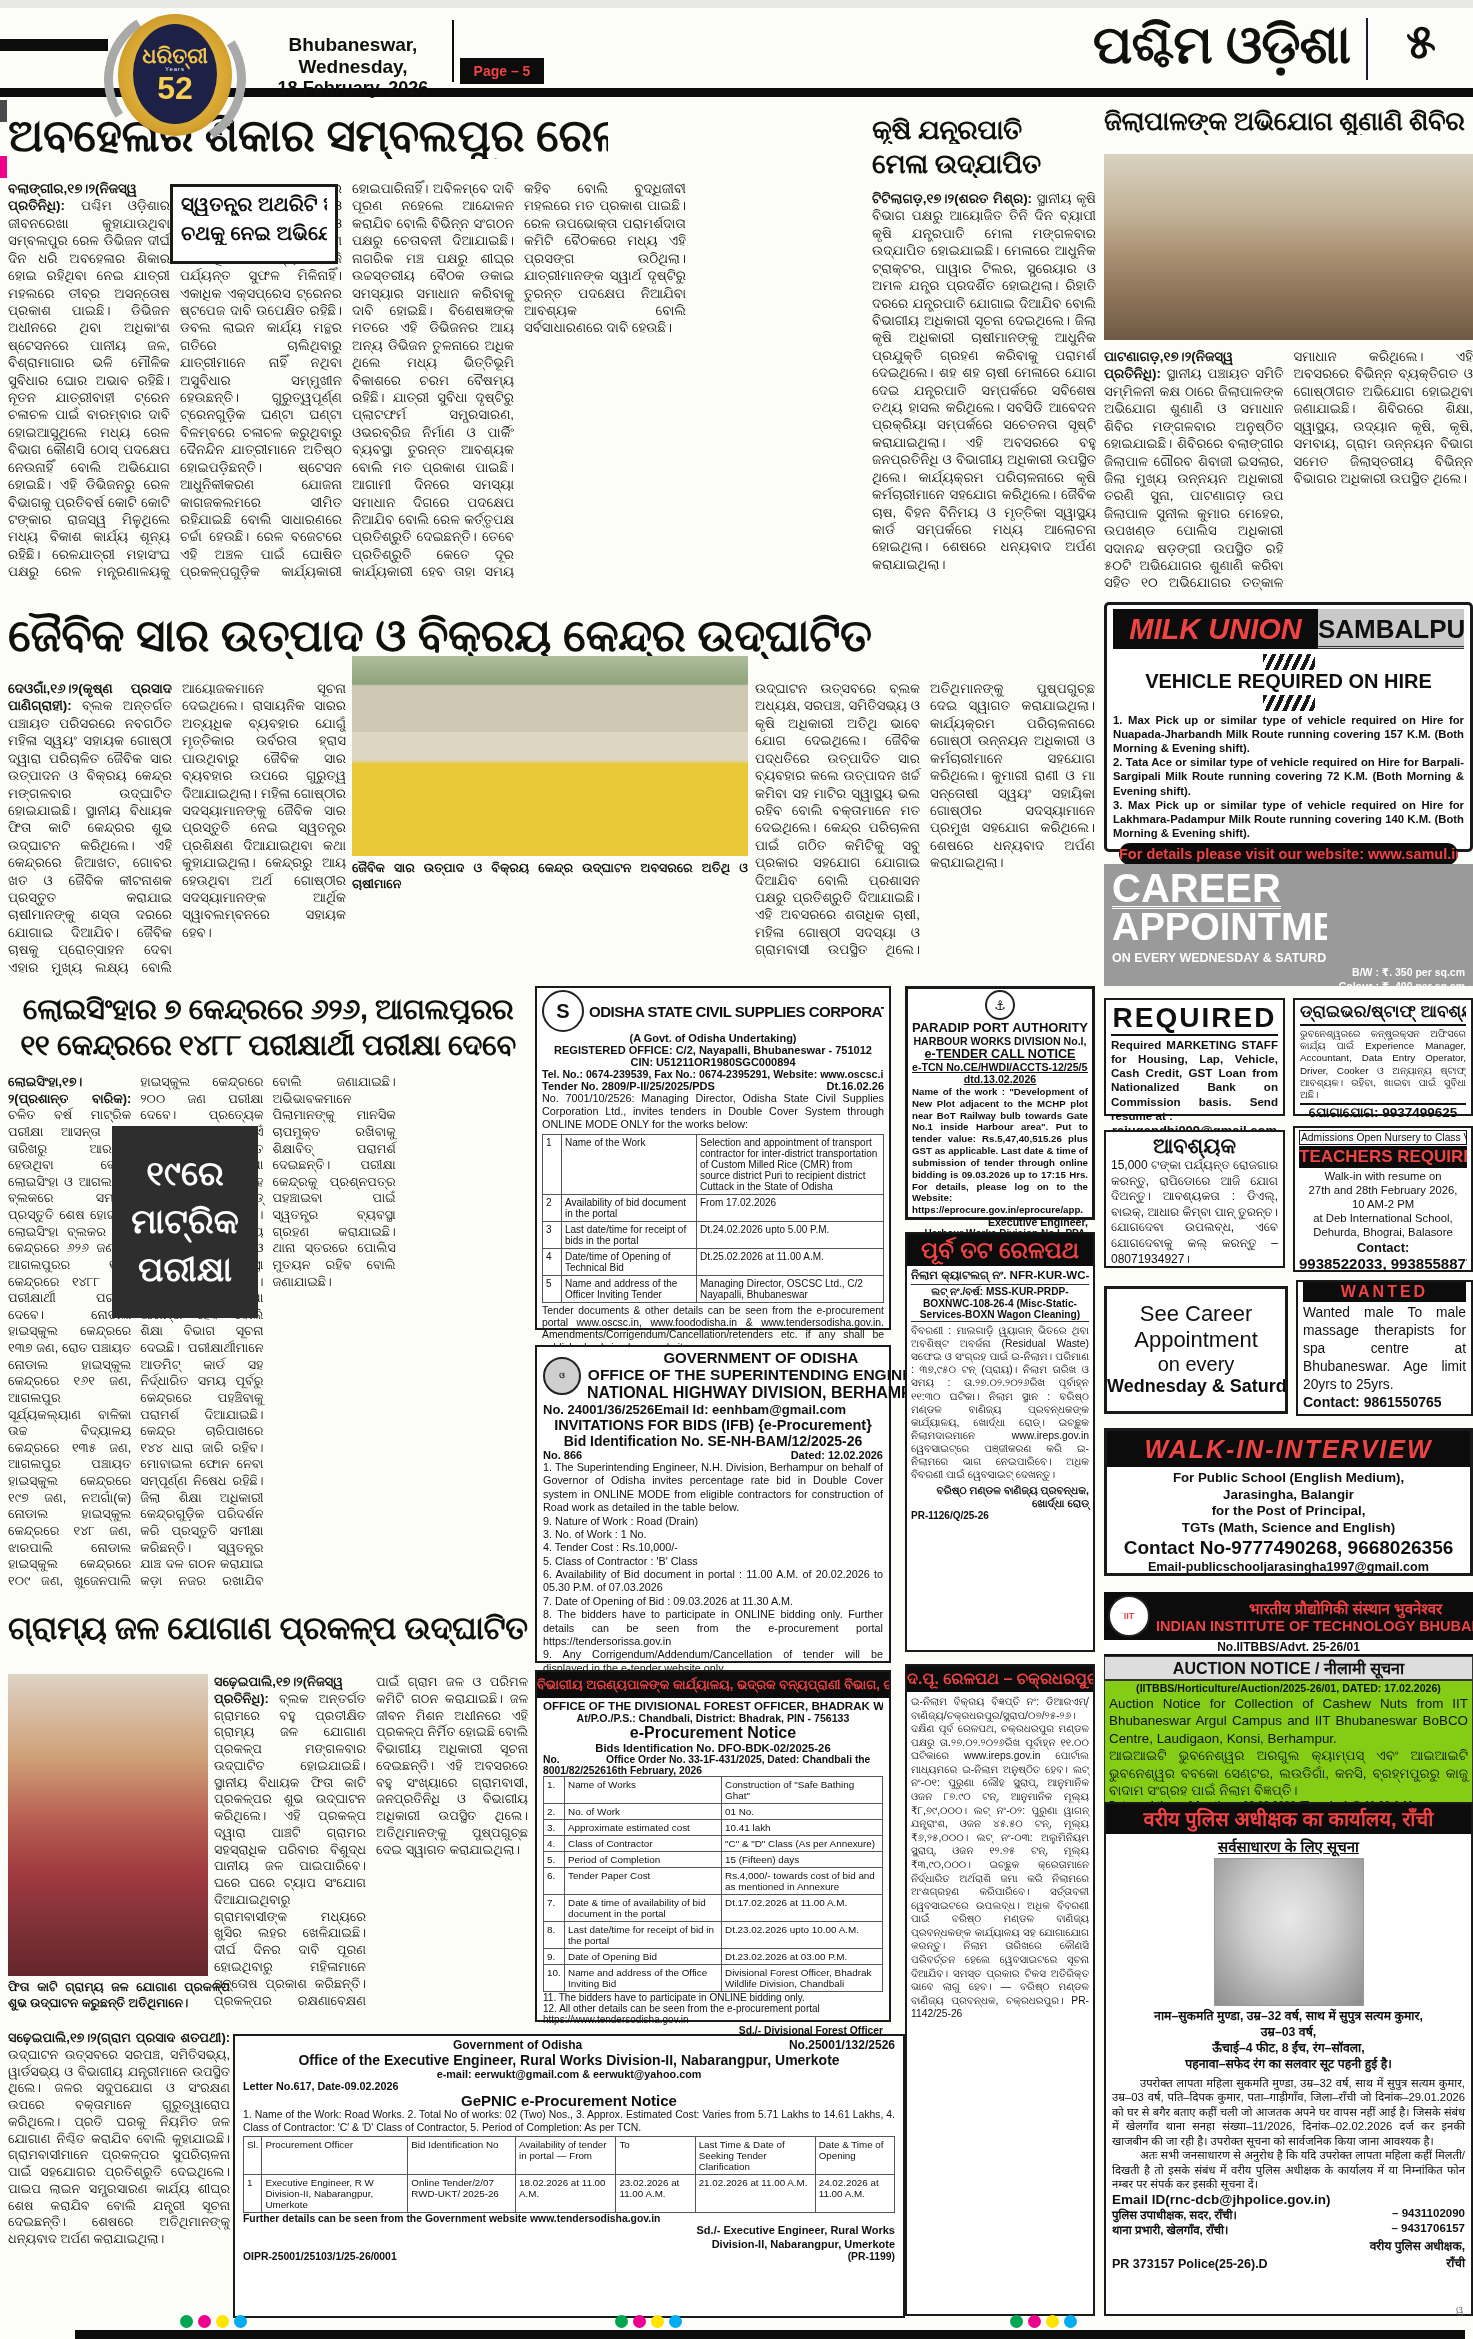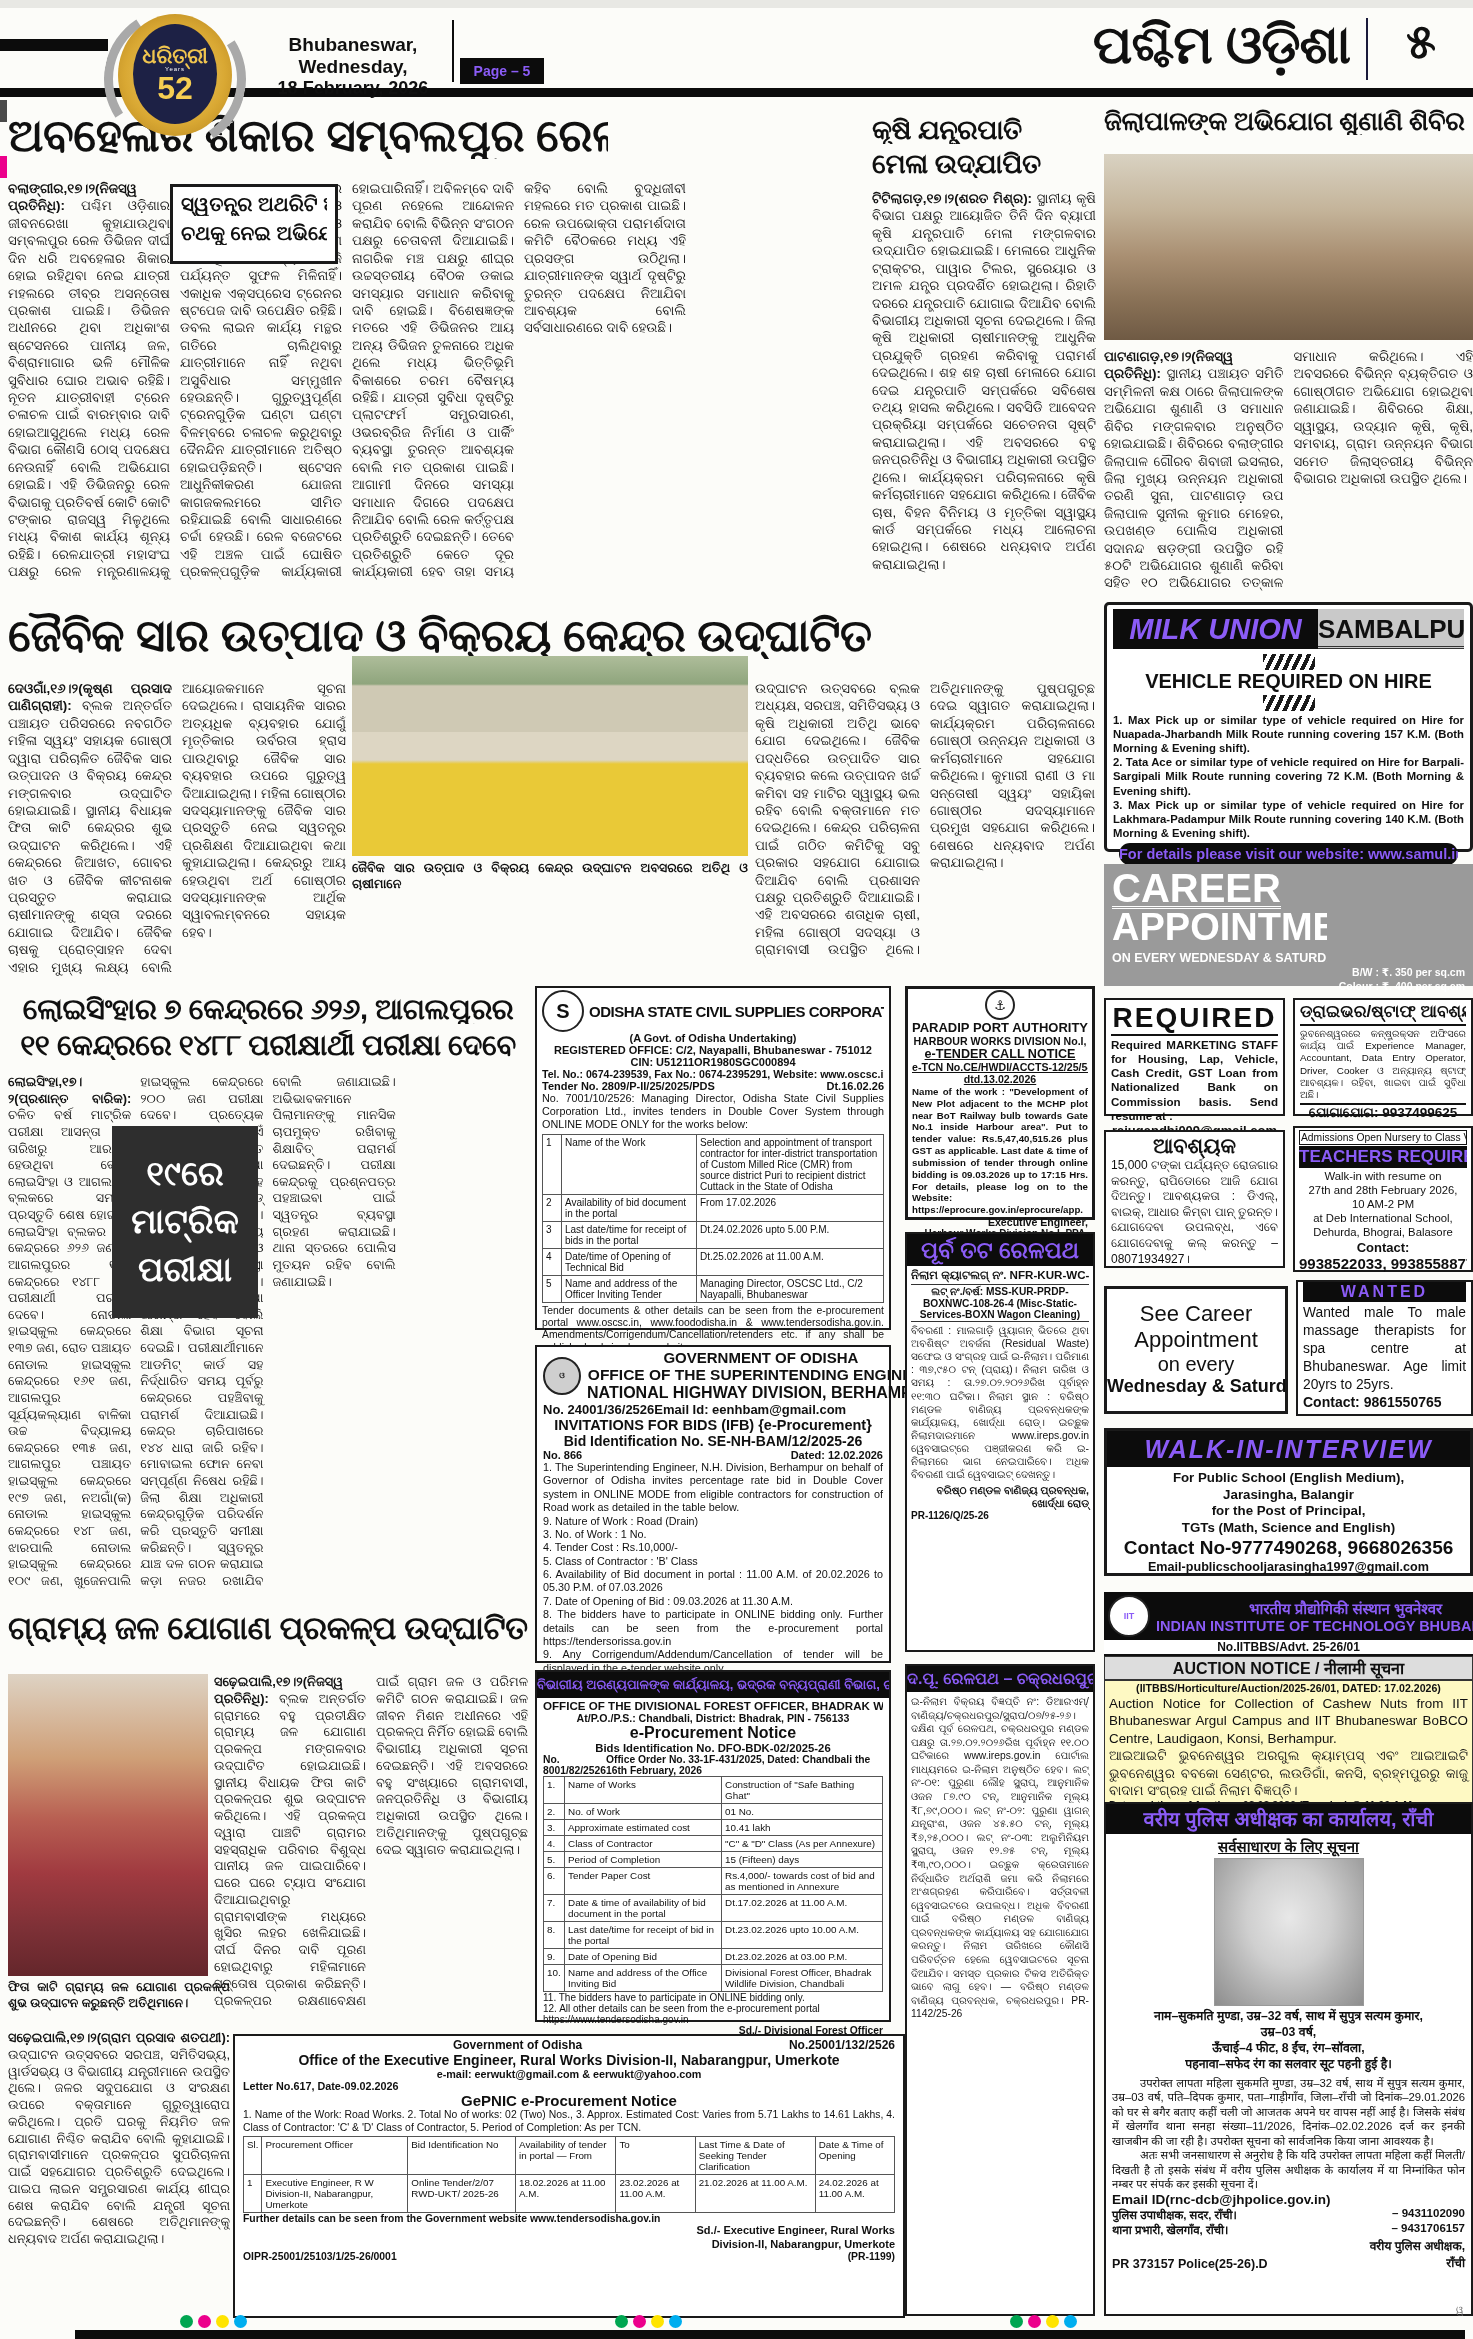--- a/index.html
+++ b/index.html
@@ -6,21 +6,21 @@
   .page{position:relative;width:1473px;height:2339px;margin:8px auto;background:#fcfcf9;
         font-family:"Liberation Sans","DejaVu Sans",sans-serif;color:#101010;overflow:hidden}
   .abs{position:absolute}
   .nowrap{white-space:nowrap;overflow:hidden}
   .j{text-align:justify;line-height:1.3;font-size:13.4px}
   .cols2{column-count:2;column-gap:10px;column-fill:auto;height:100%;overflow:hidden}
   .cols4{column-count:4;column-gap:9px;column-fill:auto;height:100%;overflow:hidden}
   .cols5{column-count:5;column-gap:10px;column-fill:auto;height:100%;overflow:hidden}
   .byline{font-weight:800;display:inline}
   .hl{font-weight:800;letter-spacing:-0.5px;line-height:1.05}
-  .band{background:#0c0c0c;color:#8b5cf6;text-align:center;font-weight:800}
+  .band{background:#0c0c0c;color:#ef4444;text-align:center;font-weight:800}
   .bx{border:2px solid #1a1a1a;background:#fff;box-sizing:border-box}
   .ctr{text-align:center}
   .rt{text-align:right}
   .bold{font-weight:700}
   .photo{background-size:cover;overflow:hidden}
   .ph-crowd{background:linear-gradient(180deg,#d9d2c2 0%,#c4b49a 30%,#a98f72 55%,#8a7257 78%,#6f5a44 100%)}
   .ph-group{background:linear-gradient(180deg,#aebd9a 0%,#8fa57d 14%,#cfc9b4 15% 38%,#ddd6c3 38% 52%,#e9c937 54% 100%)}
   .ph-ribbon{background:linear-gradient(180deg,#ded3c4 0%,#cf9f77 28%,#b85f52 48%,#a03a40 66%,#7c3036 85%,#64262b 100%)}
   .ph-portrait{background:radial-gradient(ellipse at 50% 40%,#e8e8e8 0%,#cfcfcf 40%,#a8a8a8 75%,#8d8d8d 100%)}
   .hatch{display:inline-block;width:52px;height:16px;vertical-align:middle;
@@ -182,21 +182,21 @@
   <div class="abs" style="left:1104px;top:1584px;width:369px;height:198px">
     <div class="band" style="display:flex;align-items:center;gap:6px;height:48px;text-align:left;padding:0 4px">
       <div class="seal" style="width:38px;height:38px;font-size:9px;flex:0 0 38px">IIT</div>
       <div style="flex:1">
         <div class="ctr nowrap" style="font-size:15px">भारतीय प्रौद्योगिकी संस्थान भुवनेश्वर</div>
         <div class="ctr nowrap" style="font-size:14.5px">INDIAN INSTITUTE OF TECHNOLOGY BHUBANESWAR</div>
       </div>
     </div>
     <div class="ctr bold" style="font-size:12px;border-bottom:2px solid #111;background:#fff">No.IITBBS/Advt. 25-26/01</div>
     <div class="ctr" style="font-size:16px;font-weight:800;background:#ddd;border:1px solid #333">AUCTION NOTICE / नीलामी सूचना</div>
-    <div style="border:1px solid #333;background:#fef9c3;padding:1px 4px;font-size:10.6px;line-height:1.22">
+    <div style="border:1px solid #333;background:#84cc16;padding:1px 4px;font-size:10.6px;line-height:1.22">
       <div class="ctr bold nowrap">(IITBBS/Horticulture/Auction/2025-26/01, DATED: 17.02.2026)</div>
       <div class="j">Auction Notice for Collection of Cashew Nuts from IIT Bhubaneswar Argul Campus and IIT Bhubaneswar BoBCO Centre, Laudigaon, Konsi, Berhampur.</div>
       <div class="j">ଆଇଆଇଟି ଭୁବନେଶ୍ୱର ଅରଗୁଲ କ୍ୟାମ୍ପସ୍ ଏବଂ ଆଇଆଇଟି ଭୁବନେଶ୍ୱର ବବକୋ ସେଣ୍ଟର, ଲଉଡିଗାଁ, କନସି, ବ୍ରହ୍ମପୁରରୁ କାଜୁ ବାଦାମ ସଂଗ୍ରହ ପାଇଁ ନିଲାମ ବିଜ୍ଞପ୍ତି।</div>
       <div class="bold">Date and time of Auction : 03.03.2026 (Tuesday) @ 11.00 A.M.</div>
       <div>Auction Notice is available at www.iitbbs.ac.in.</div>
       <div>Please keep visiting our website for any further corrigendum/amendments.</div>
       <div class="rt bold">Sd./- Registrar</div>
     </div>
   </div>
 

